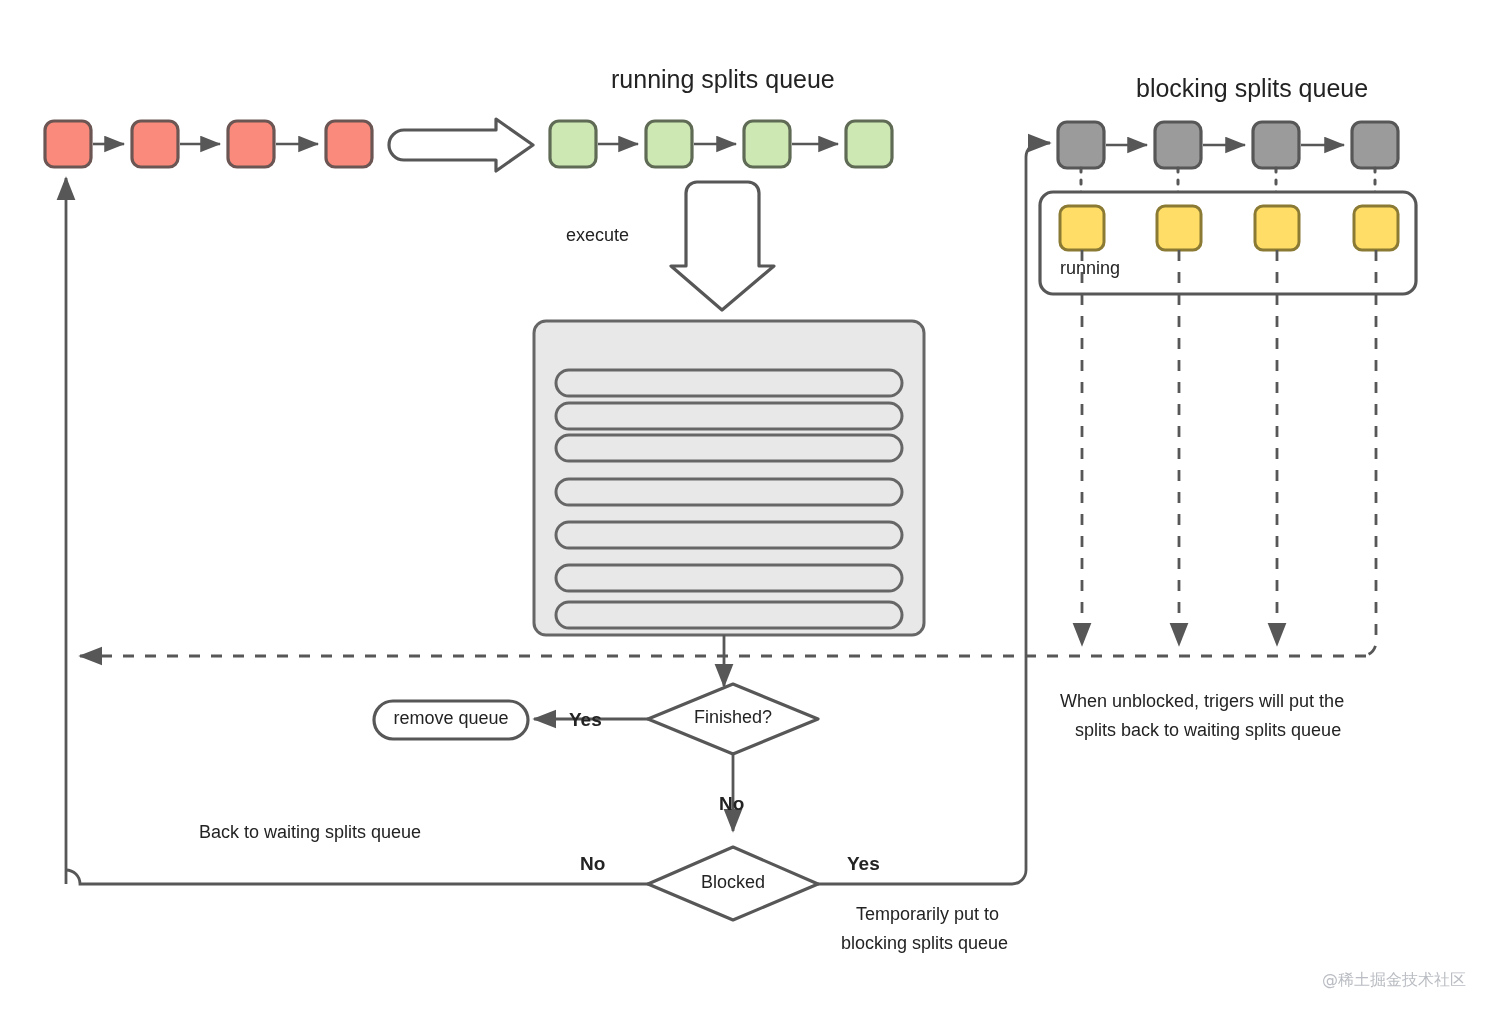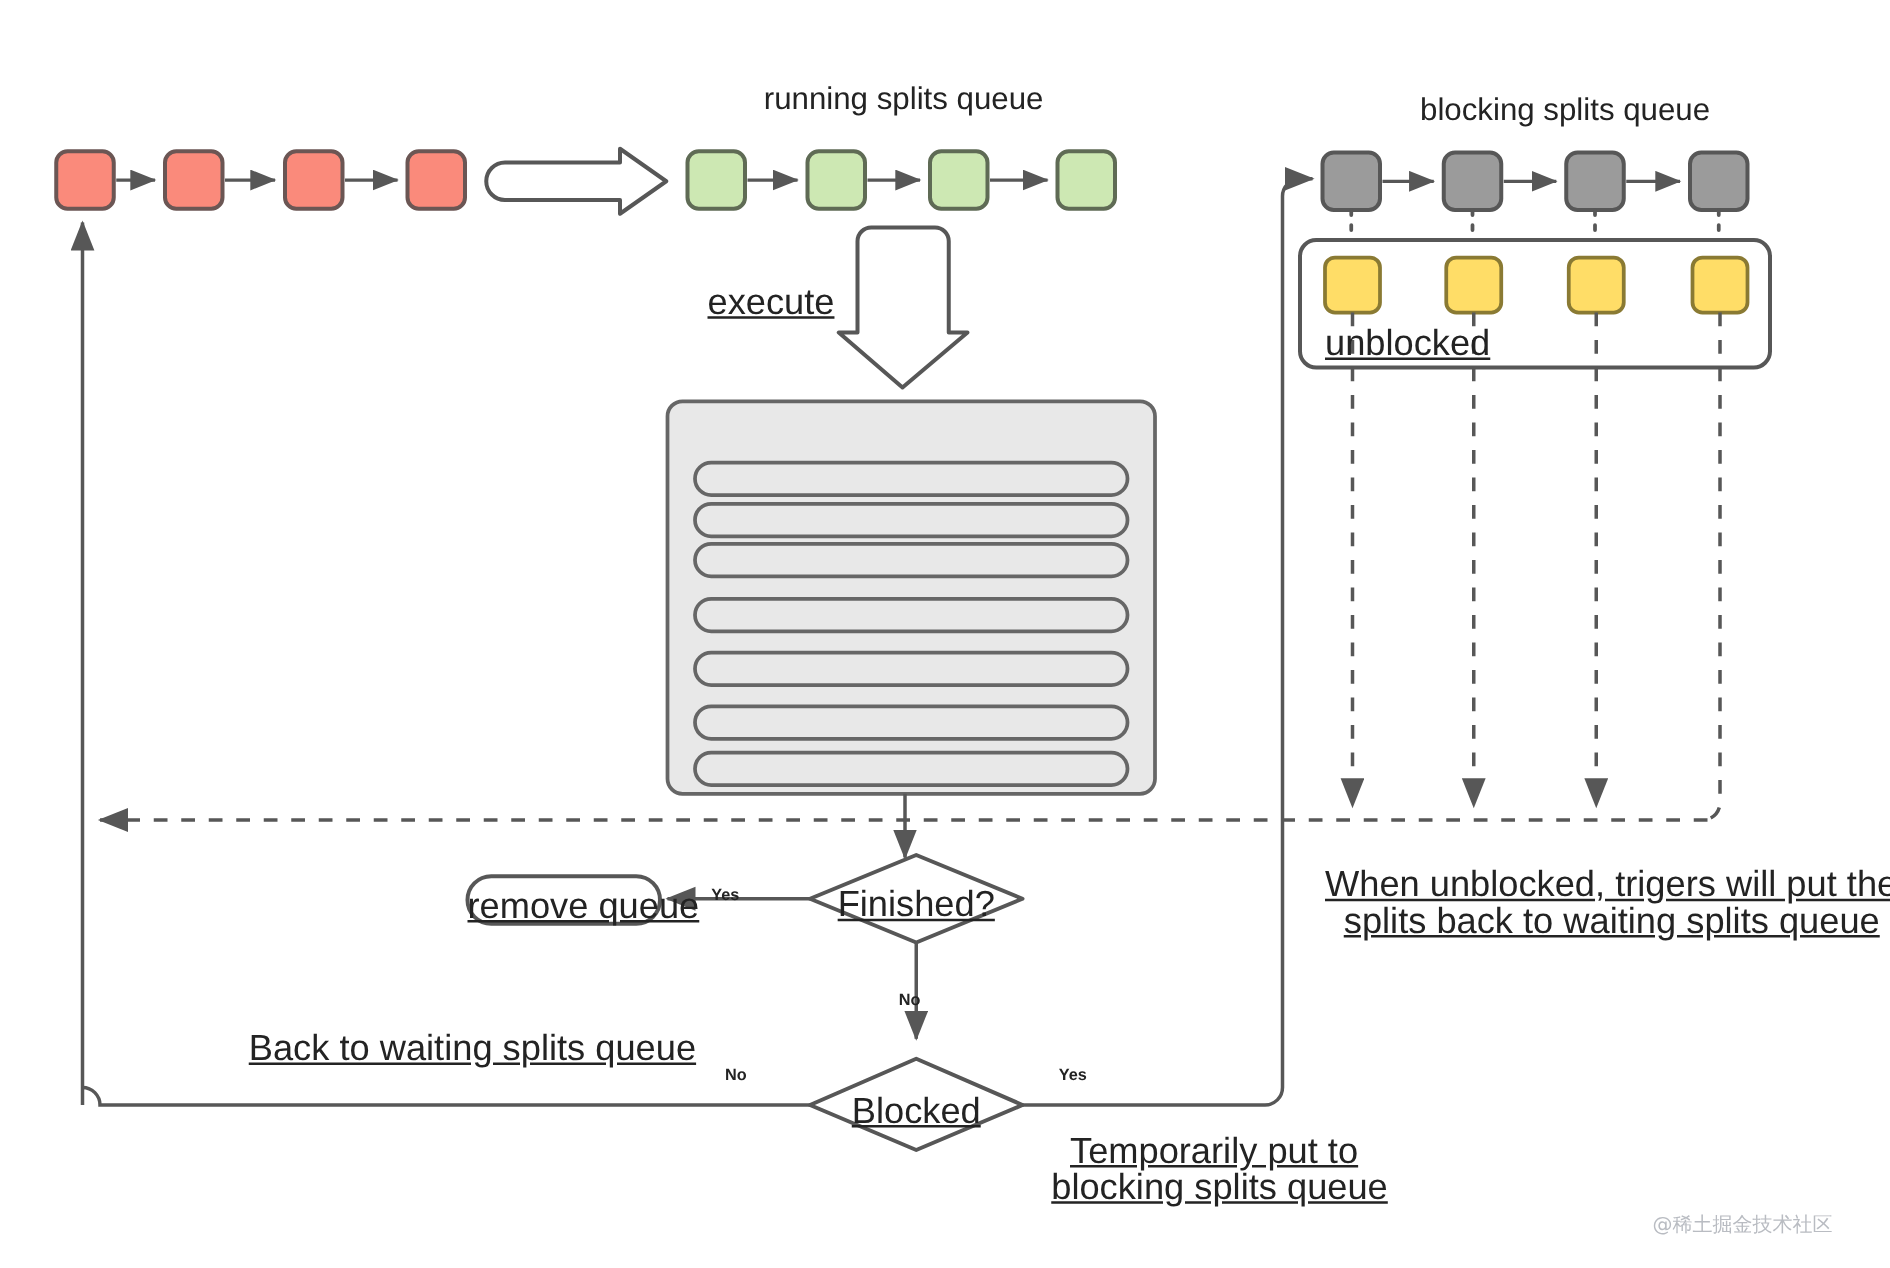--- a/index.html
+++ b/index.html
@@ -24,22 +24,22 @@
     width: 1512px;
     height: 1014px;
   }
   .lbl {
     position: absolute;
     color: #232323;
     white-space: nowrap;
     line-height: 1.28;
   }
   .lbl-title { font-size: 25px; }
-  .lbl-body  { font-size: 29px; text-decoration: underline; }
-  .lbl-bold  { font-size: 13px; font-weight: bold; }
+  .lbl-body  { font-size: 18px; }
+  .lbl-bold  { font-size: 19px; font-weight: bold; }
   .lbl-center { text-align: center; }
   .watermark {
     position: absolute;
     font-size: 16px;
     color: #b9bcc2;
     white-space: nowrap;
     font-family: "DejaVu Sans", sans-serif;
   }
 </style>
 </head>
@@ -166,21 +166,21 @@
     <path d="M818,884 L1012,884 A14,14 0 0 0 1026,870 L1026,157 A14,14 0 0 1 1040,143 L1050,143" fill="none" stroke="#575757" stroke-width="2.8" marker-end="url(#arrowSolidBig)"></path>
   </svg>
 
 
   <div class="lbl lbl-title" style="left:611px; top:63px;">running splits queue</div>
 
   <div class="lbl lbl-title" style="left:1136px; top:72px;">blocking splits queue</div>
 
   <div class="lbl lbl-body" style="left:566px; top:224px;">execute</div>
 
-  <div class="lbl lbl-body" style="left:1060px; top:257px;">unblocked</div>
+  <div class="lbl lbl-body" style="left:1060px; top:257px;">running</div>
 
 
   <div class="lbl lbl-body lbl-center" style="left:374px; top:707px; width:154px;">remove queue</div>
 
   <div class="lbl lbl-body lbl-center" style="left:648px; top:706px; width:170px;">Finished?</div>
 
   <div class="lbl lbl-body lbl-center" style="left:648px; top:871px; width:170px;">Blocked</div>
 
   <div class="lbl lbl-bold" style="left:569px; top:708px;">Yes</div>
 

